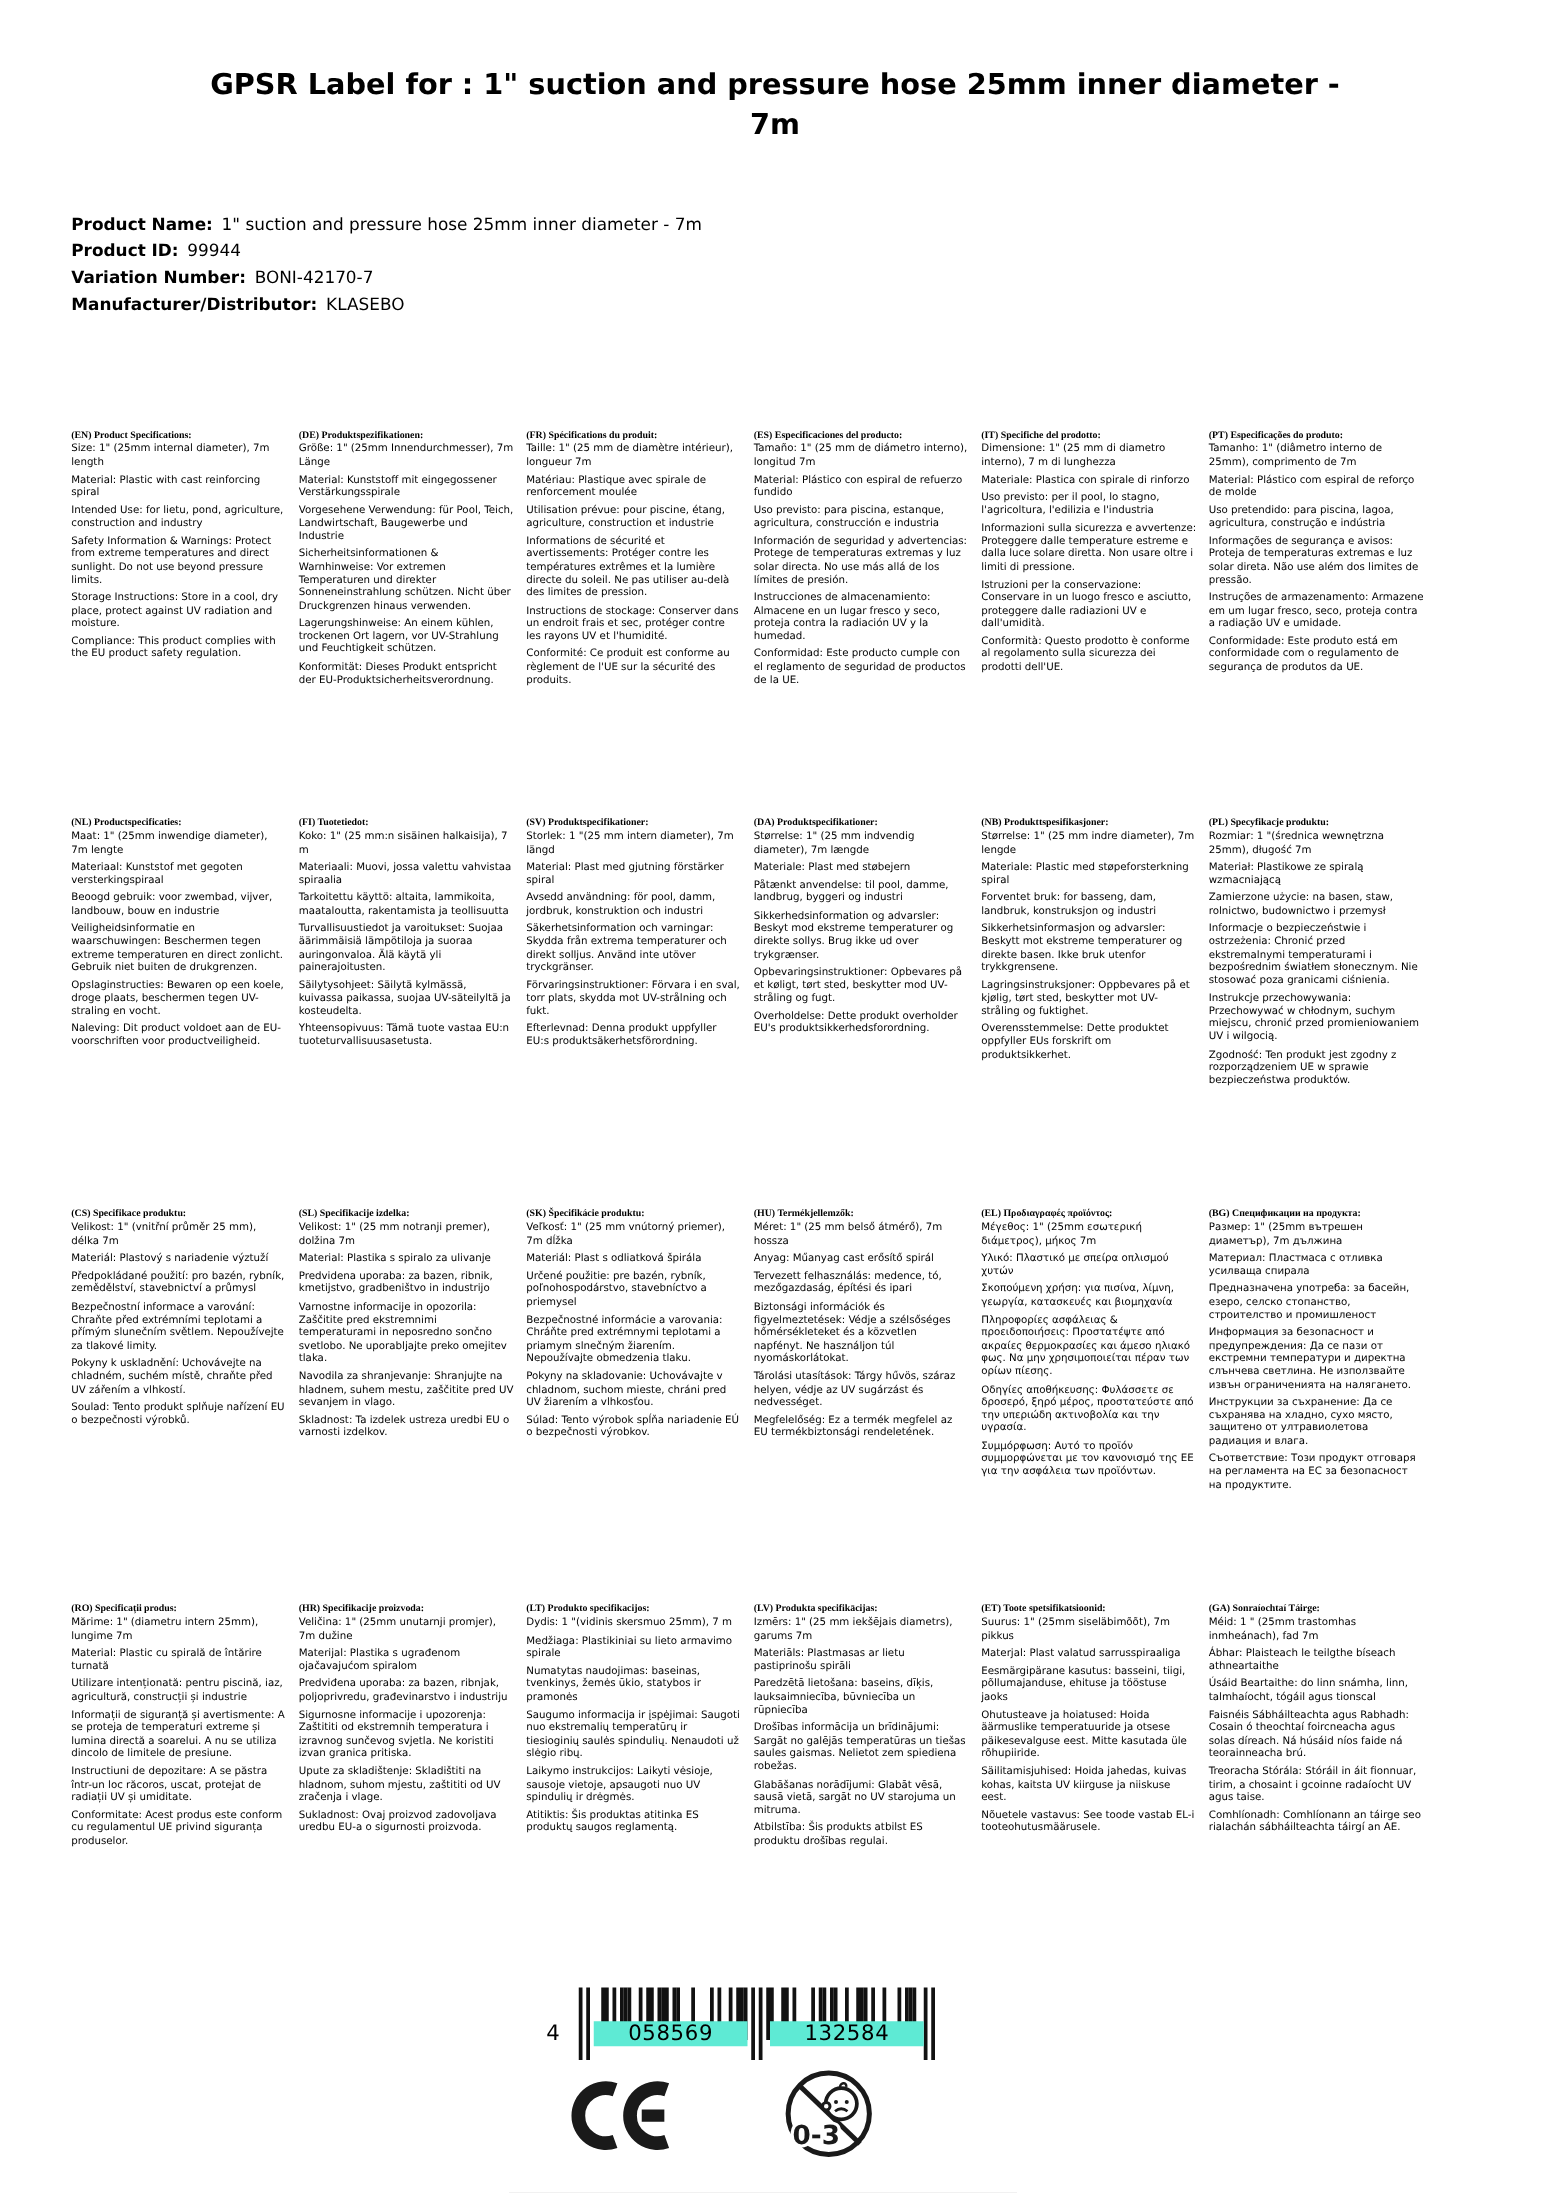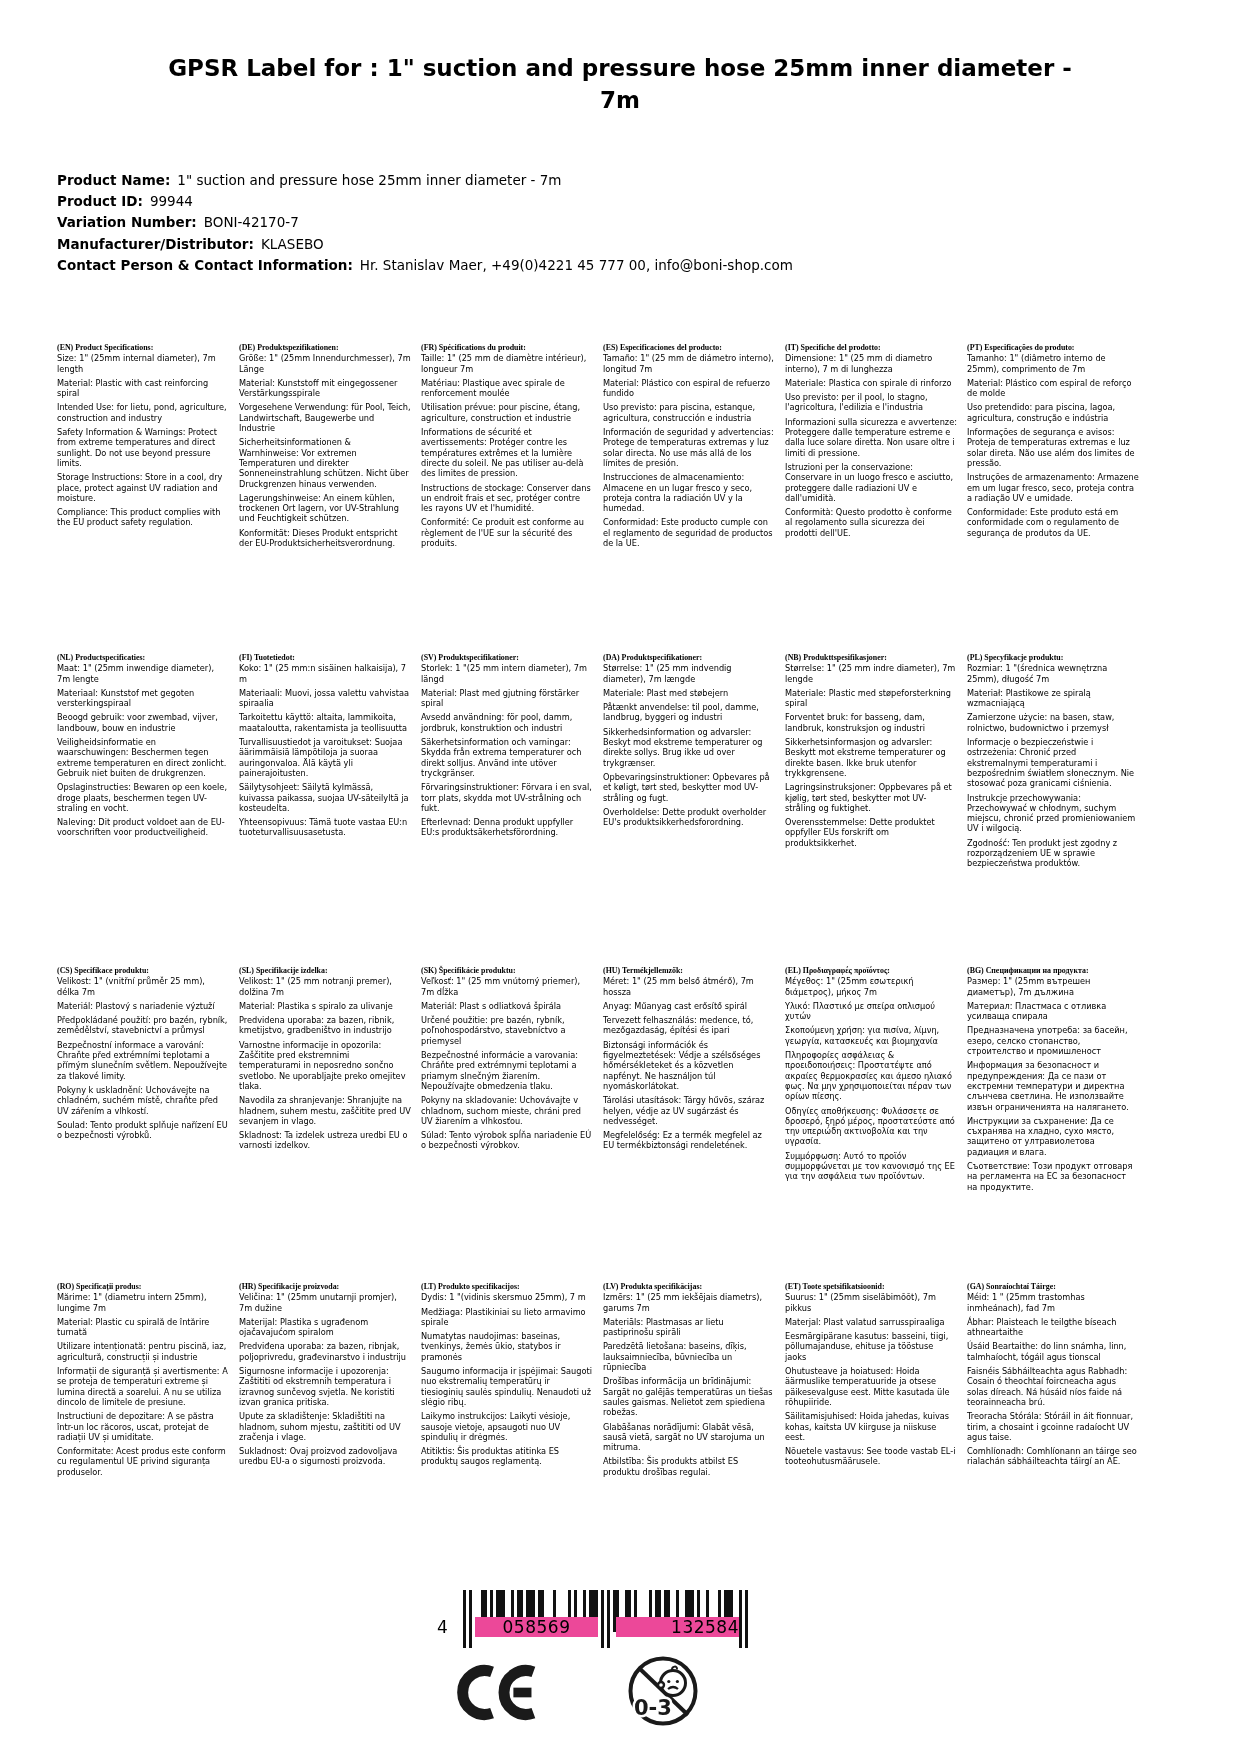--- a/index.html
+++ b/index.html
@@ -24,41 +24,40 @@
   #lang-row-1 { top:653px; }
   #lang-row-2 { top:966px; }
   #lang-row-3 { top:1282px; }
   .lang-block { font-size:8.2px; line-height:10.3px; }
   .lang-heading { font-weight:bold; font-size:7.9px; white-space:nowrap;font-family:Liberation Serif, serif; }
   .lang-p { margin:0 0 4px 0; }
   .barcode { position:absolute; top:1590px; left:463px; width:285px; height:60px; }
   .bars { position:absolute; top:0; left:0; width:285px; height:58px; }
   .bar { position:absolute; top:0; background:#111; }
   .bc-digit-left { position:absolute; left:-26px; top:27px; font-size:17px; }
-  .bc-group { position:absolute; top:27px; text-align:center; font-size:17px; letter-spacing:0.5px; background:#ec4899; }
+  .bc-group { position:absolute; top:27px; text-align:center; font-size:17px; letter-spacing:0.5px; background:#5eead4; }
   .bc-group-1 { left:12px; width:123px; }
-  .bc-group-2 { left:153px; width:123px;text-align:right; }
+  .bc-group-2 { left:153px; width:123px; }
   .ce-mark { position:absolute; top:1664px; left:452px; }
   .age-mark { position:absolute; top:1655px; left:627px; }
   .age-text { font-family:"DejaVu Sans","Liberation Sans",sans-serif; font-weight:600;
               paint-order:stroke; stroke:#ffffff; stroke-width:5px; fill:#1a1a1a; }
 </style>
 </head>
 <body>
 
 <div class="page">
 
   <div class="title">GPSR Label for : 1" suction and pressure hose 25mm inner diameter - 7m</div>
 
   <div class="info" id="info">
       <div class="info-line"><span class="info-label">Product Name:</span><span class="info-value">1" suction and pressure hose 25mm inner diameter - 7m</span></div>
       <div class="info-line"><span class="info-label">Product ID:</span><span class="info-value">99944</span></div>
       <div class="info-line"><span class="info-label">Variation Number:</span><span class="info-value">BONI-42170-7</span></div>
       <div class="info-line"><span class="info-label">Manufacturer/Distributor:</span><span class="info-value">KLASEBO</span></div>
-      <div class="info-line"><span class="info-label">Contact Person &amp; Contact Information:</span><span class="info-value">Hr. Stanislav Maer, +49(0)4221 45 777 00, info@boni-shop.com</span></div>
     </div>
 
   <div class="lang-row" id="lang-row-0">
       <div class="lang-block">
         <div class="lang-heading">(EN) Product Specifications:</div>
         <p class="lang-p">Size: 1" (25mm internal diameter), 7m length</p>
         <p class="lang-p">Material: Plastic with cast reinforcing spiral</p>
         <p class="lang-p">Intended Use: for lietu, pond, agriculture, construction and industry</p>
         <p class="lang-p">Safety Information &amp; Warnings: Protect from extreme temperatures and direct sunlight. Do not use beyond pressure limits.</p>
         <p class="lang-p">Storage Instructions: Store in a cool, dry place, protect against UV radiation and moisture.</p>

